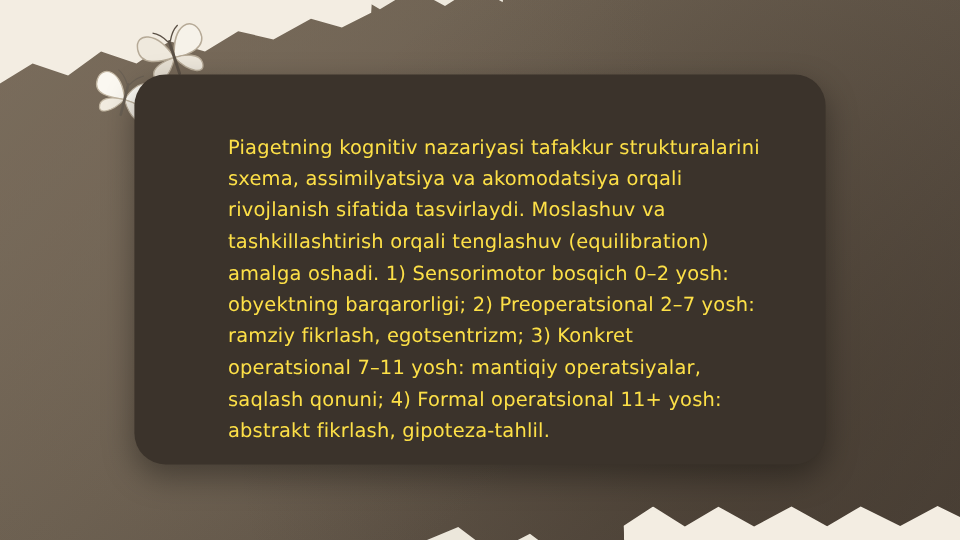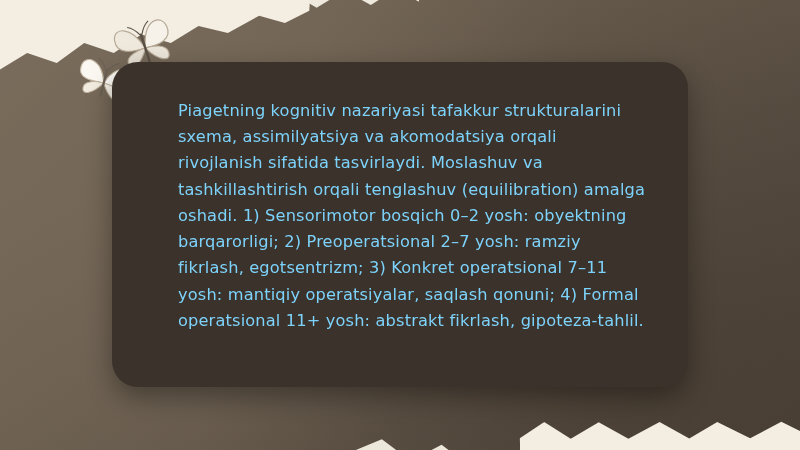--- a/index.html
+++ b/index.html
@@ -91,27 +91,27 @@
     top: 62px;
     width: 576px;
     height: 325px;
     background: #3b332b;
     border-radius: 26px;
     box-shadow: 0 10px 26px rgba(0,0,0,0.35);
     box-sizing: border-box;
     padding: 36px 42px 30px 66px;
   }
   .card-text {
-    color: #7dd3fc;
+    color: #fde047;
     font-size: 16.2px;
     line-height: 1.62;
     letter-spacing: 0.01em;
     font-family: "DejaVu Sans", sans-serif;
     white-space: pre-wrap;
-    margin: 0;
+    margin: 12px;
   }
 </style>
 </head>
 <body>
 
 <div class="stage">
 
   <div class="torn torn-top-2"></div>
   <div class="torn torn-top"></div>
 

